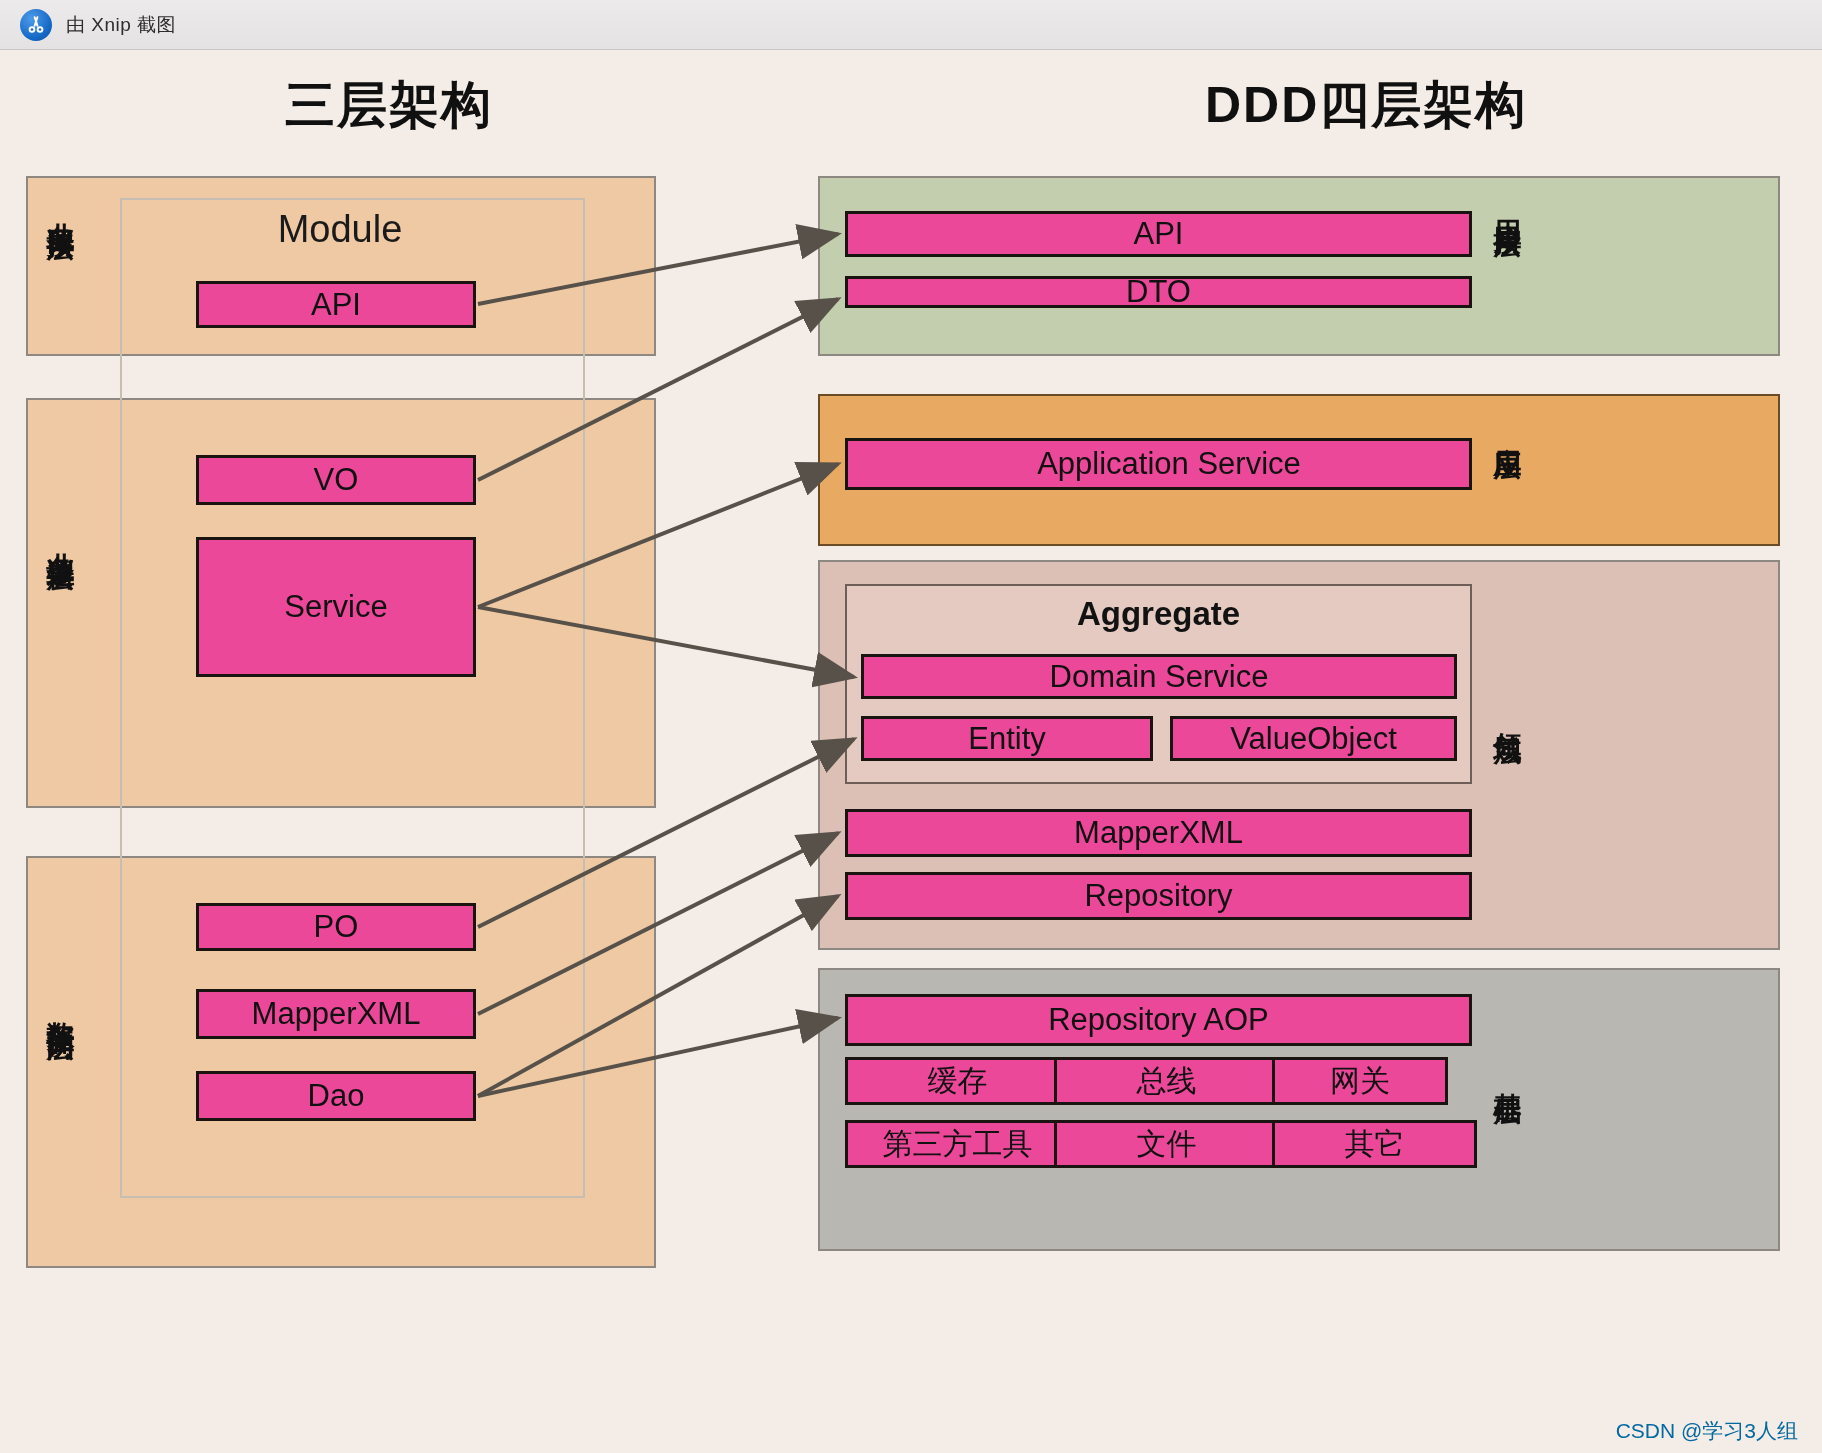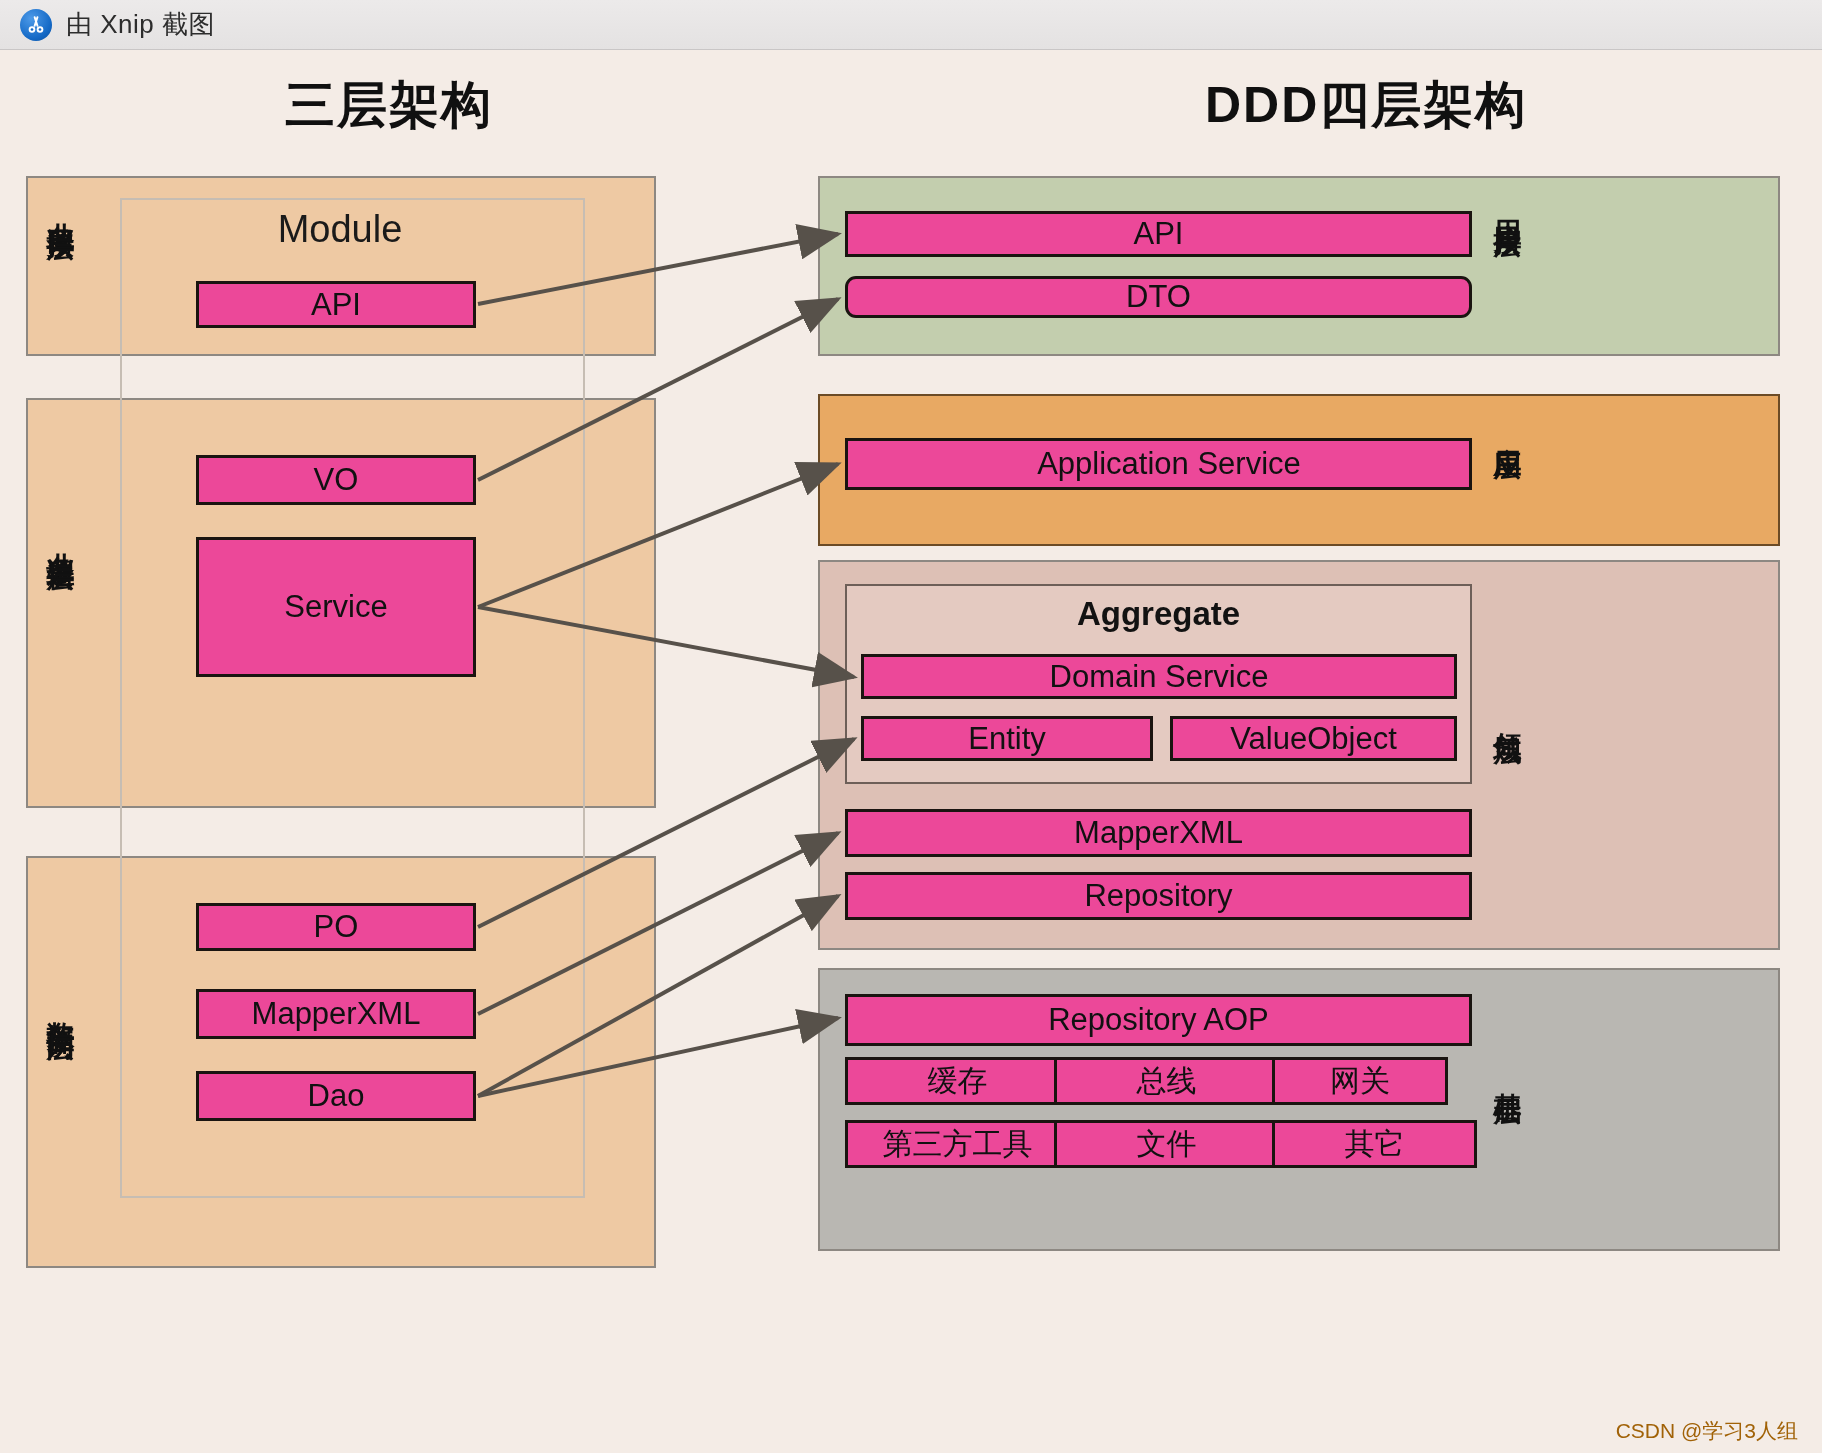--- a/index.html
+++ b/index.html
@@ -37,21 +37,21 @@
     border-radius: 50%;
     background: radial-gradient(circle at 35% 30%, #4d9ae8 0%, #1469c6 65%, #0d4f9c 100%);
     display: flex;
     align-items: center;
     justify-content: center;
     flex: 0 0 auto;
   }
   #xnip-icon svg { display:block; }
   #titlebar-text {
     margin-left: 14px;
-    font-size: 26px;
+    font-size: 19px;
     color: #2d2d2d;
     letter-spacing: .5px;
   }
 
   
   #canvas {
     position: absolute;
     left: 0; top: 50px;
     width: 1822px;
     height: 1403px;
@@ -126,21 +126,21 @@
   #l-vlabel2 { left: 46px; top: 480px; }
   #l-vlabel3 { left: 46px; top: 950px; }
 
   
   #r-layer1 { left:818px;  top:126px; width:962px; height:180px; background:#c3ceae; }
   #r-layer2 { left:818px;  top:344px; width:962px; height:152px; background:#e8a963; border-color:#6b4b26; }
   #r-layer3 { left:818px;  top:510px; width:962px; height:390px; background:#ddc0b5; }
   #r-layer4 { left:818px;  top:918px; width:962px; height:283px; background:#b9b7b2; }
 
   #r-api   { left:845px; top:161px; width:627px; height:46px; }
-  #r-dto   { left:845px; top:226px; width:627px; height:42px;border-radius:11px; }
+  #r-dto   { left:845px; top:226px; width:627px; height:32px; }
   #r-appsvc{ left:845px; top:388px; width:627px; height:52px;padding-left:21px; }
 
   #r-aggregate {
     position:absolute; left:845px; top:534px; width:627px; height:200px;
     box-sizing:border-box; border:2px solid #6d5f58; background:#e4cac1;
   }
   #r-aggregate-title {
     position:absolute; left:845px; top:545px; width:627px;
     text-align:center; font-size:33px; font-weight:bold; color:#121212;
   }
@@ -171,21 +171,21 @@
     height: 1403px;
     pointer-events: none;
   }
 
   
   #watermark {
     position: absolute;
     right: 24px;
     bottom: 8px;
     font-size: 21px;
-    color: #a16207;
+    color: #0369a1;
     white-space: nowrap;
   }
 </style>
 </head>
 <body>
 
 <div id="app">
 
   <div id="titlebar">
     <div id="xnip-icon">

